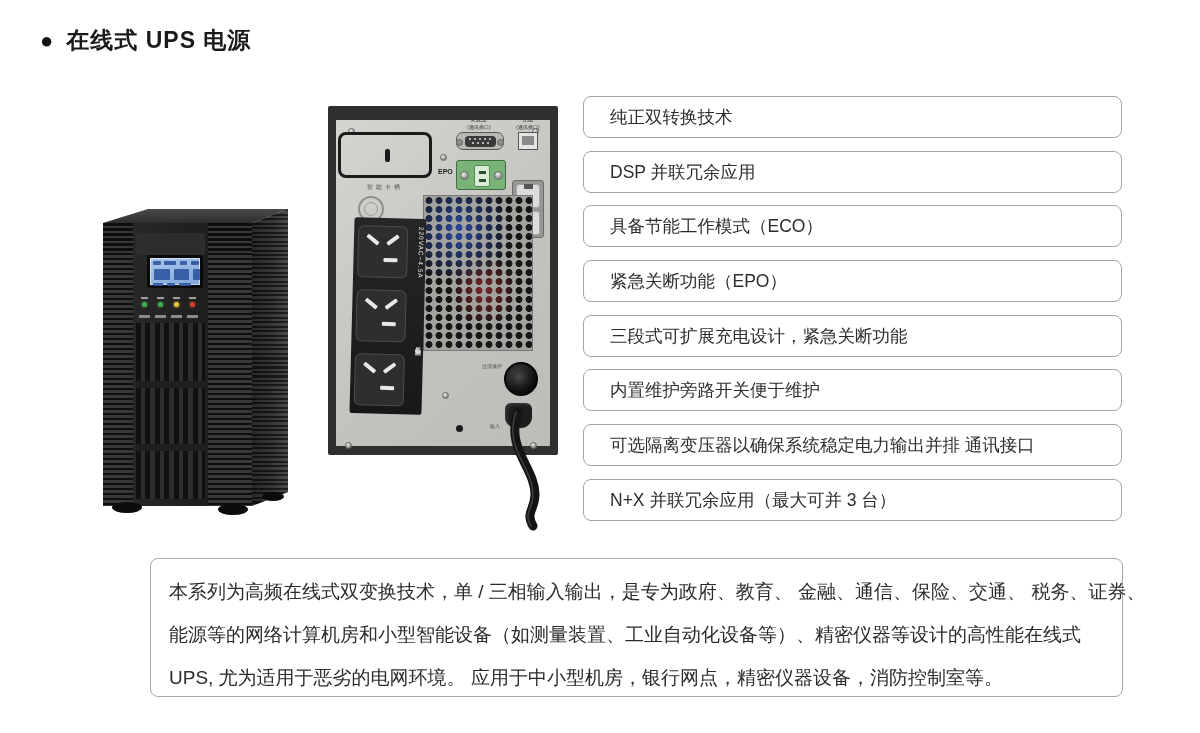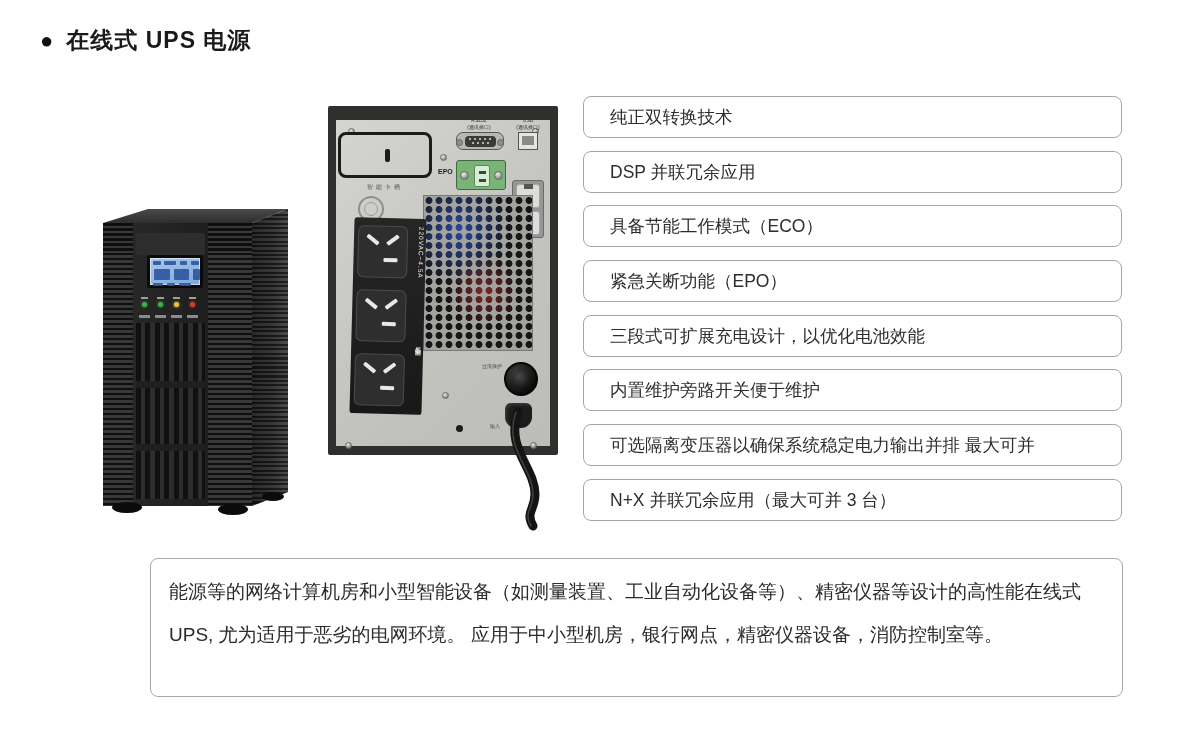--- a/index.html
+++ b/index.html
@@ -257,24 +257,25 @@
       <path d="M40 6 C 27 42, 57 62, 57 88 C 57 104, 47 106, 55 120" fill="none" stroke="#141414" stroke-width="9" stroke-linecap="round"></path>
       <path d="M38 6 C 25 42, 55 62, 55 88 C 55 104, 45 106, 53 120" fill="none" stroke="#3e3e3e" stroke-width="1.6" stroke-linecap="round"></path>
     </svg>
   </div>
 
   <div class="features">
     <div class="feat">纯正双转换技术</div>
     <div class="feat">DSP 并联冗余应用</div>
     <div class="feat">具备节能工作模式（ECO）</div>
     <div class="feat">紧急关断功能（EPO）</div>
-    <div class="feat">三段式可扩展充电设计，以优化电池效能</div>
+    <div class="feat">三段式可扩展充电设计，紧急关断功能</div>
     <div class="feat">内置维护旁路开关便于维护</div>
-    <div class="feat">可选隔离变压器以确保系统稳定电力输出并排 最大可并</div>
+    <div class="feat">可选隔离变压器以确保系统稳定电力输出并排 通讯接口</div>
     <div class="feat">N+X 并联冗余应用（最大可并 3 台）</div>
   </div>
 
   <div class="desc-box">
+    <div class="desc-line">本系列为高频在线式双变换技术，单 / 三相输入输出，是专为政府、教育、 金融、通信、保险、交通、 税务、证券、</div>
     <div class="desc-line">能源等的网络计算机房和小型智能设备（如测量装置、工业自动化设备等）、精密仪器等设计的高性能在线式</div>
     <div class="desc-line">UPS, 尤为适用于恶劣的电网环境。 应用于中小型机房，银行网点，精密仪器设备，消防控制室等。</div>
   </div>
 
 </div>
 
 </body></html>

